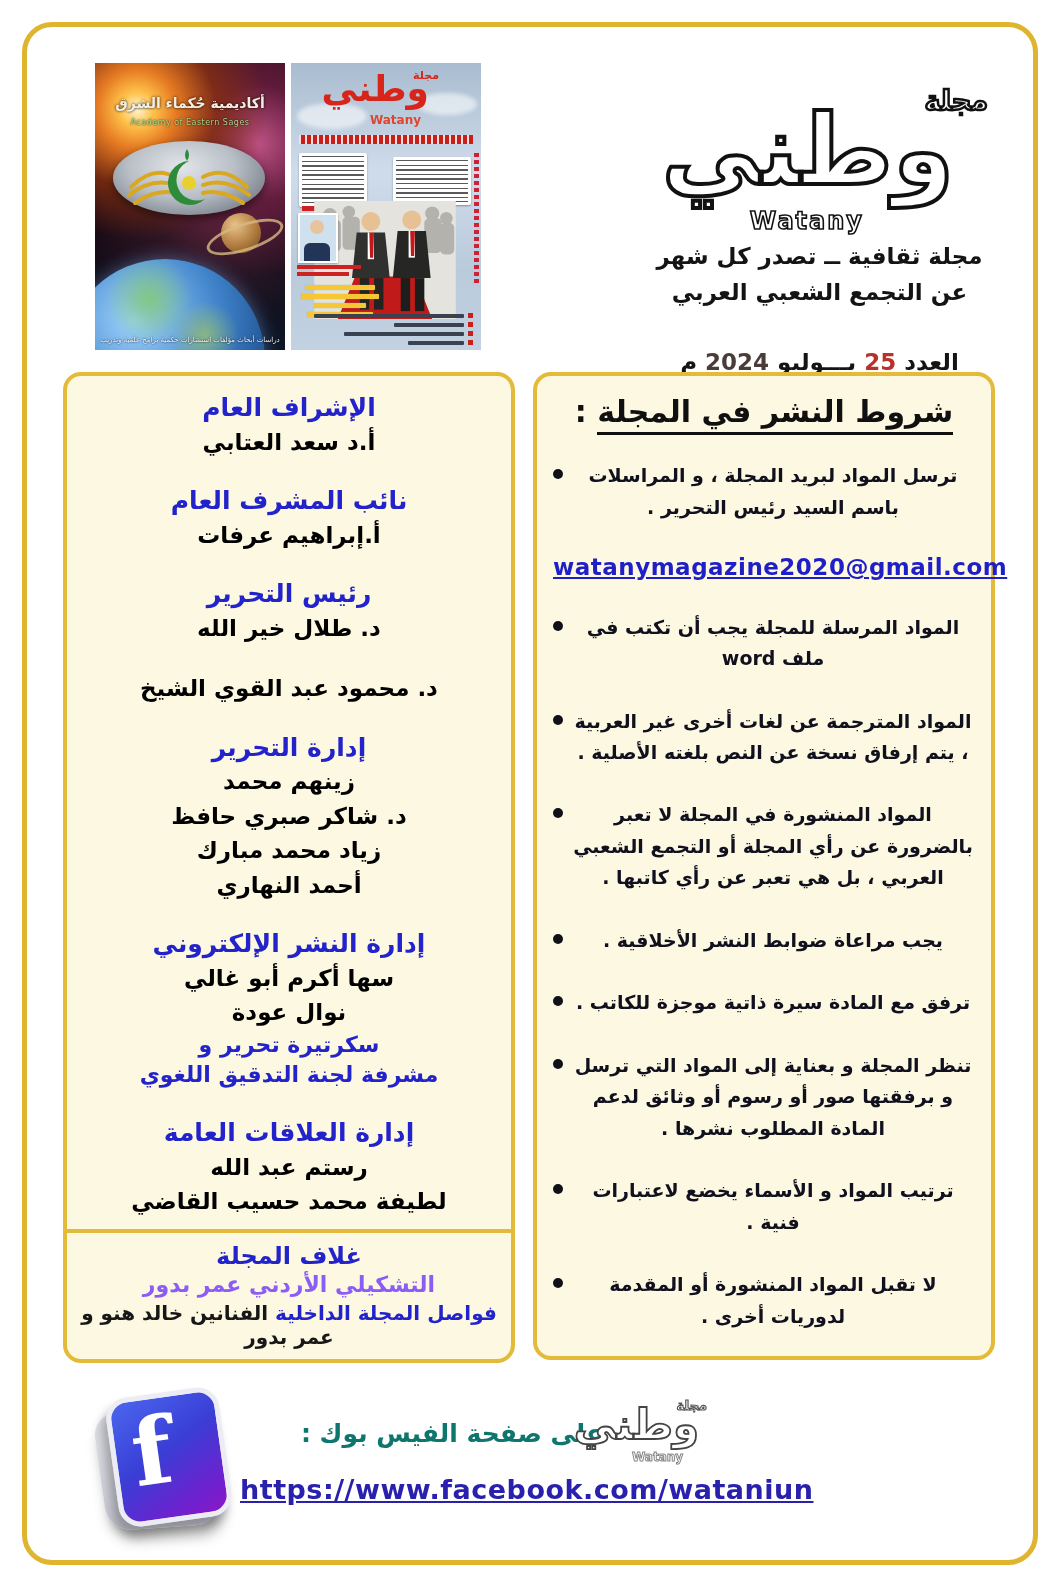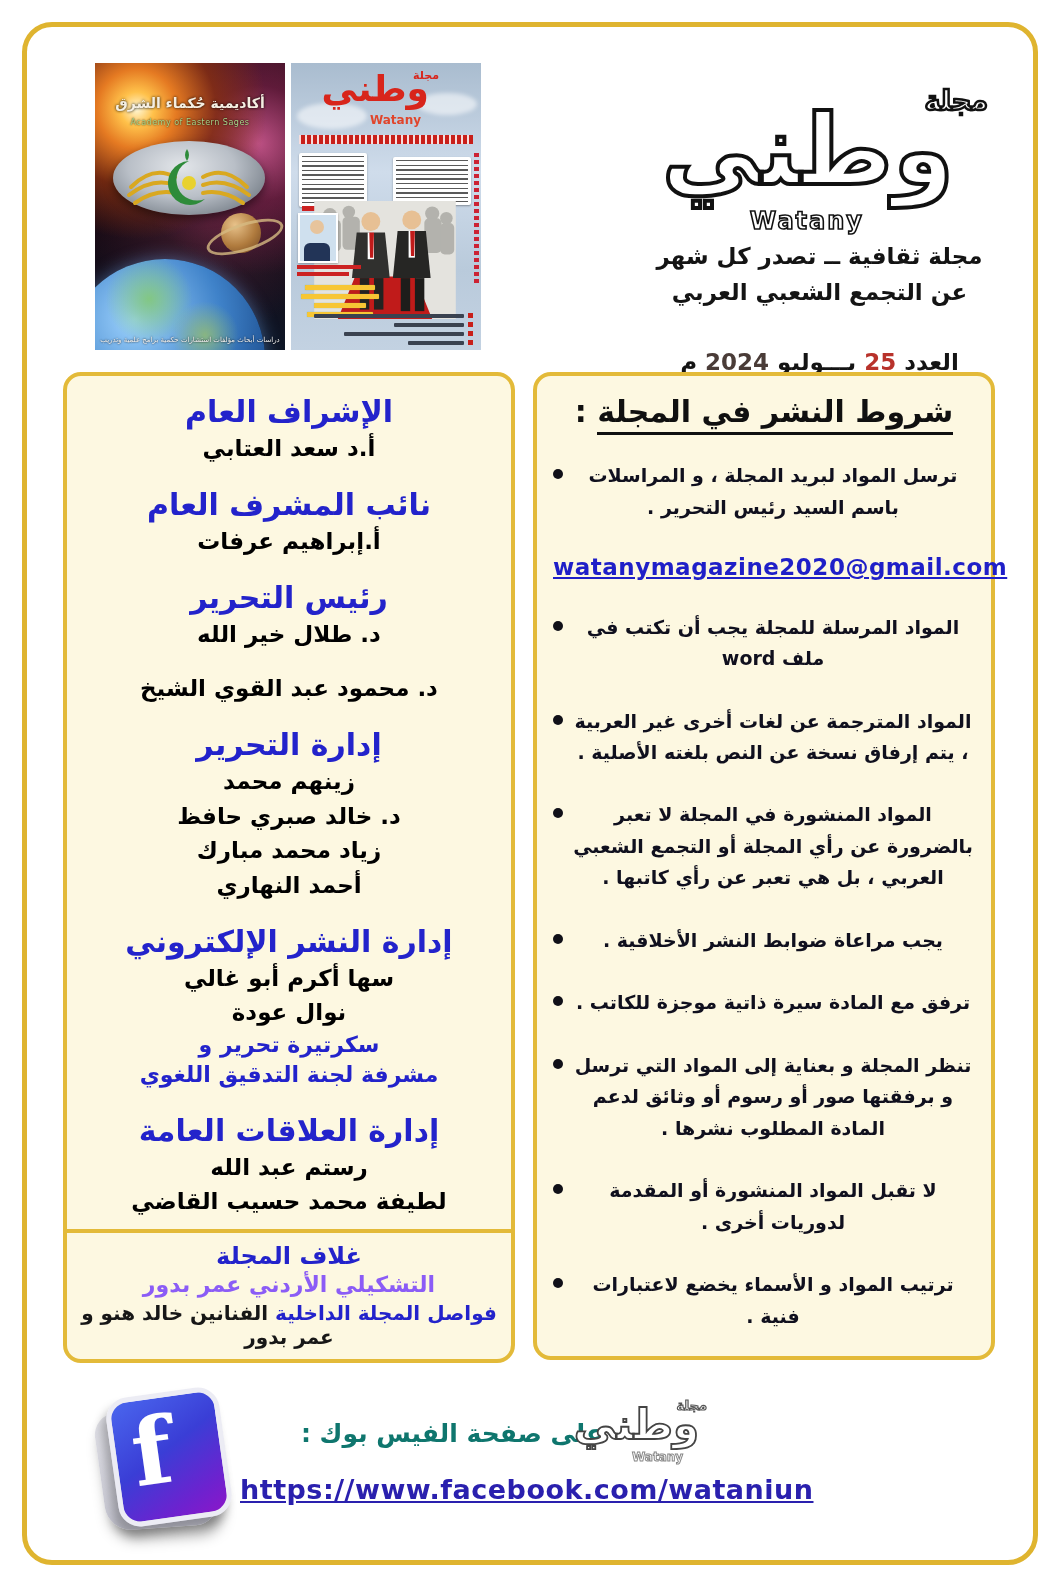--- a/index.html
+++ b/index.html
@@ -70,21 +70,21 @@
   .mh-line1{top:158px;}
   .mh-line2{top:194px;}
   .mh-issue{top:236px;margin-top:28px;}
   .mh-issue .num{color:#b8322b;}
   .mh-issue .yr{color:#4a3c38;}
 
   
   .goldbox{position:absolute;background:#fdf8e1;border:4px solid #e3ba39;border-radius:18px;}
   .staff-box{left:63px;top:372px;width:444px;height:983px;display:flex;flex-direction:column;}
   .staff-main{flex:1;display:flex;flex-direction:column;justify-content:space-between;padding:16px 10px 10px;text-align:center;}
-  .s-title{color:#2323cb;font-weight:bold;font-size:30px;direction:rtl;line-height:1.3;}
+  .s-title{color:#2323cb;font-weight:bold;font-size:25px;direction:rtl;line-height:1.3;}
   .s-name{color:#000000;font-weight:bold;font-size:23px;direction:rtl;line-height:1.5;}
   .s-role{color:#2323cb;font-weight:bold;font-size:22px;direction:rtl;line-height:1.4;}
   .staff-foot{border-top:4px solid #e3ba39;padding:8px 6px 10px;text-align:center;}
   .sf-artist{color:#8b5cf6;font-weight:bold;font-size:22px;direction:rtl;}
   .sf-line{direction:rtl;font-size:20px;font-weight:bold;margin-top:4px;}
   .sf-line .lbl{color:#2323cb;}
   .sf-line .val{color:#171717;}
 
   .rules-box{left:533px;top:372px;width:462px;height:988px;display:flex;flex-direction:column;justify-content:space-between;padding:18px 16px 24px;box-sizing:border-box;}
   .r-title{text-align:center;font-size:30px;font-weight:bold;color:#101010;direction:rtl;}
@@ -248,21 +248,21 @@
       <div>
         <div class="s-title">رئيس التحرير</div>
         <div class="s-name">د. طلال خير الله</div>
       </div>
       <div>
         <div class="s-name">د. محمود عبد القوي الشيخ</div>
       </div>
       <div>
         <div class="s-title">إدارة  التحرير</div>
         <div class="s-name">زينهم محمد</div>
-        <div class="s-name">د. خالد صبري حافظ</div>
+        <div class="s-name">د. شاكر صبري حافظ</div>
         <div class="s-name">زياد محمد مبارك</div>
         <div class="s-name">أحمد النهاري</div>
       </div>
       <div>
         <div class="s-title">إدارة النشر الإلكتروني</div>
         <div class="s-name">سها أكرم أبو غالي</div>
         <div class="s-name">نوال عودة</div>
         <div class="s-role">سكرتيرة تحرير و</div>
         <div class="s-role">مشرفة لجنة التدقيق اللغوي</div>
       </div>
@@ -316,25 +316,25 @@
     <div class="rule-item">
       <div class="rule-dot"></div>
       <div class="rule-text">ترفق مع المادة سيرة ذاتية موجزة للكاتب .</div>
     </div>
     <div class="rule-item">
       <div class="rule-dot"></div>
       <div class="rule-text">تنظر المجلة و بعناية إلى المواد التي ترسل و برفقتها صور أو رسوم أو وثائق لدعم المادة المطلوب نشرها .</div>
     </div>
     <div class="rule-item">
       <div class="rule-dot"></div>
+      <div class="rule-text">ترتيب المواد و الأسماء يخضع لاعتبارات فنية .</div>
+    </div>
+    <div class="rule-item">
+      <div class="rule-dot"></div>
       <div class="rule-text">لا تقبل المواد المنشورة أو المقدمة لدوريات أخرى .</div>
-    </div>
-    <div class="rule-item">
-      <div class="rule-dot"></div>
-      <div class="rule-text">ترتيب المواد و الأسماء يخضع لاعتبارات فنية .</div>
     </div>
   </div>
 
   <div class="fb-icon">
     <div class="fb-base"></div>
     <div class="fb-face"></div>
     <div class="fb-f">f</div>
   </div>
   <div class="footer-text">
     <div class="ft-row">

